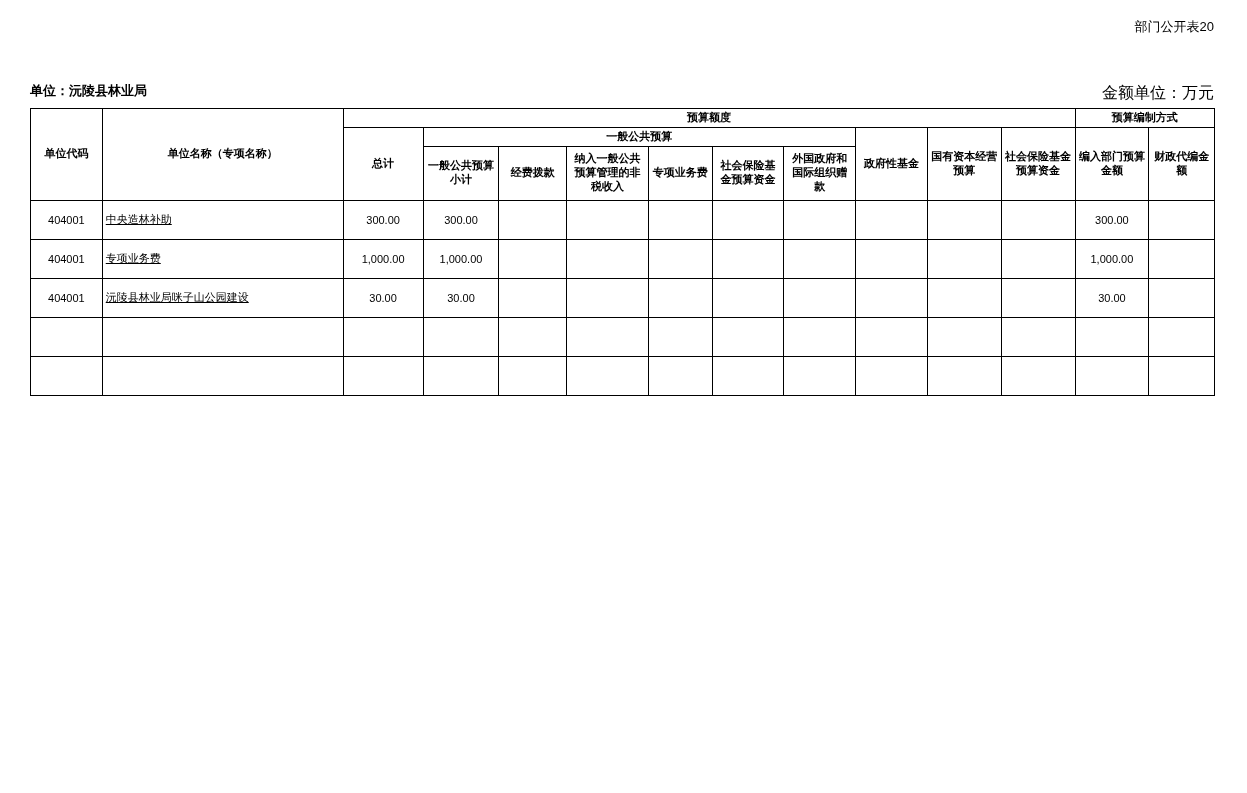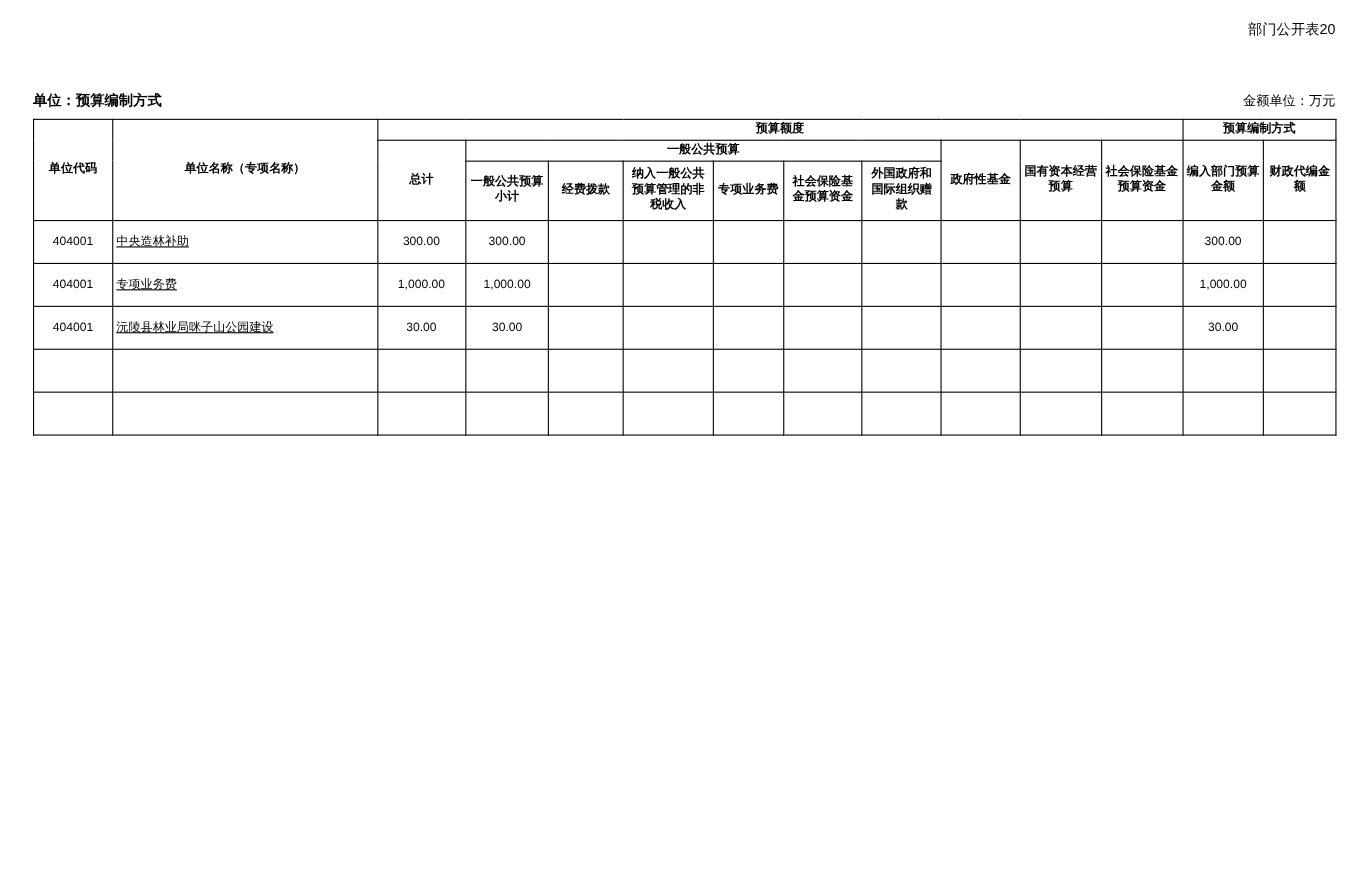--- a/index.html
+++ b/index.html
@@ -45,21 +45,21 @@
     top: 82px;
     left: 30px;
     font-size: 13px;
     font-weight: bold;
     font-family: "Liberation Sans", sans-serif;
   }
   .unit-right {
     position: absolute;
     top: 83px;
     right: 33px;
-    font-size: 12px;
+    font-size: 16px;
     font-family: "Liberation Sans", sans-serif;
   }
   table.budget {
     position: absolute;
     top: 108px;
     left: 30px;
     width: 1185px;
     border-collapse: collapse;
     table-layout: fixed;
   }
@@ -103,21 +103,21 @@
   }
 </style>
 </head>
 <body>
 
 <div class="page">
 
   <div class="doc-code">部门公开表20</div>
 
 
-  <div class="unit-left">单位：预算编制方式</div>
+  <div class="unit-left">单位：沅陵县林业局</div>
 
   <div class="unit-right">金额单位：万元</div>
 
   <table class="budget">
     <colgroup>
       <col style="width:70px">
       <col style="width:235px">
       <col style="width:78px">
       <col style="width:74px">
       <col style="width:66px">

